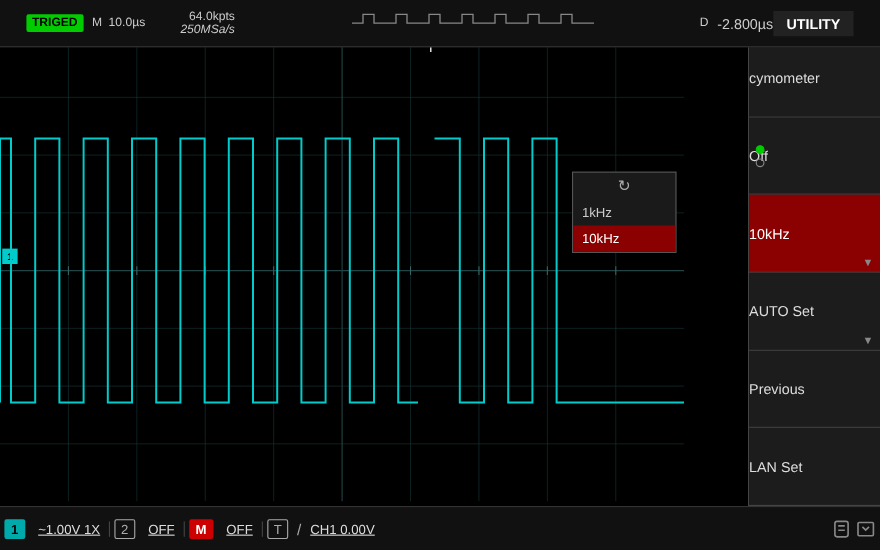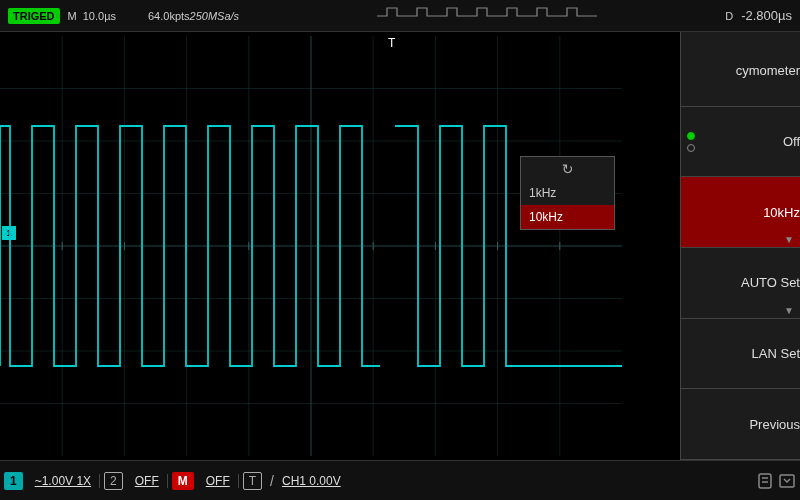--- a/index.html
+++ b/index.html
@@ -8,25 +8,25 @@
       height: 500px;
       background: #000;
       font-family: Arial, sans-serif;
       overflow: hidden;
       position: relative;
     }
 
     
     #top-bar {
       width: 800px;
-      height: 32px;
+      height: 43px;
       background: #111;
       display: flex;
       align-items: center;
-      padding: 0 8px;
+      padding: 0 24px;
       border-bottom: 1px solid #333;
       position: absolute;
       top: 0; left: 0;
       z-index: 10;
     }
     .triged-badge {
       background: #00cc00;
       color: #000;
       font-weight: bold;
       font-size: 11px;
@@ -34,21 +34,21 @@
       border-radius: 2px;
       margin-right: 8px;
     }
     .top-info {
       color: #ccc;
       font-size: 11px;
       margin-right: 32px;
     }
     .top-sample {
       display: flex;
-      flex-direction: row;
+      flex-direction: column;
       align-items: flex-end;
       margin-right: 16px;
     }
     .d-badge {
       color: #ccc;
       font-size: 11px;
       margin-right: 8px;
     }
     .time-offset {
       color: #ccc;
@@ -154,21 +154,21 @@
     }
     .sidebar-btn {
       color: #ddd;
       font-size: 13px;
       text-align: center;
       padding: 0;
       border-bottom: 1px solid #444;
       cursor: pointer;
       display: flex;
       align-items: center;
-      justify-content: flex-end;
+      justify-content: flex-start;
       min-height: 58px;
       background: #1c1c1c;
       flex: 1;
       position: relative;
     }
     .sidebar-btn.active-red {
       background: #8b0000;
       color: #fff;
     }
     .sidebar-btn .radio-group {
@@ -295,20 +295,21 @@
   </div>
 
   <div style="flex:1; display:flex; align-items:center; justify-content:center; overflow:hidden; height:28px;">
     <svg width="220" height="24" viewBox="0 0 220 24">
 
       <polyline points="0,12 10,12 10,4 20,4 20,12 30,12 30,12 40,12 40,4 50,4 50,12 60,12 60,12 70,12 70,4 80,4 80,12 90,12 90,12 100,12 100,4 110,4 110,12 120,12 120,12 130,12 130,4 140,4 140,12 150,12 150,12 160,12 160,4 170,4 170,12 180,12 180,12 190,12 190,4 200,4 200,12 210,12 210,12 220,12" fill="none" stroke="#888" stroke-width="1.2"></polyline>
     </svg>
   </div>
   <span class="d-badge">D</span>
   <span class="time-offset">-2.800µs</span>
+  <span class="utility-label">UTILITY</span>
 </div>
 
 <div id="scope-area">
 
   <svg id="grid-canvas">
 
     <line x1="0" y1="52.5" x2="622" y2="52.5" stroke="#1a3a3a" stroke-width="0.5"></line>
     <line x1="0" y1="105" x2="622" y2="105" stroke="#1a3a3a" stroke-width="0.5"></line>
     <line x1="0" y1="157.5" x2="622" y2="157.5" stroke="#1a3a3a" stroke-width="0.5"></line>
     <line x1="0" y1="210" x2="622" y2="210" stroke="#224444" stroke-width="1"></line>
@@ -405,24 +406,24 @@
   </div>
   <div class="sidebar-btn active-red">
     <span>10kHz</span>
     <span class="sidebar-down-arrow">▼</span>
   </div>
   <div class="sidebar-btn">
     <span>AUTO Set</span>
     <span class="sidebar-down-arrow">▼</span>
   </div>
   <div class="sidebar-btn">
+    <span>Previous</span>
+  </div>
+  <div class="sidebar-btn">
     <span>LAN Set</span>
-  </div>
-  <div class="sidebar-btn">
-    <span>Previous</span>
   </div>
 </div>
 
 <div id="bottom-bar">
   <span class="ch1-bottom">1</span>
   <span class="bottom-info">~1.00V  1X</span>
   <span class="ch2-bottom">2</span>
   <span class="bottom-info">OFF</span>
   <span class="m-badge">M</span>
   <span class="bottom-info">OFF</span>

